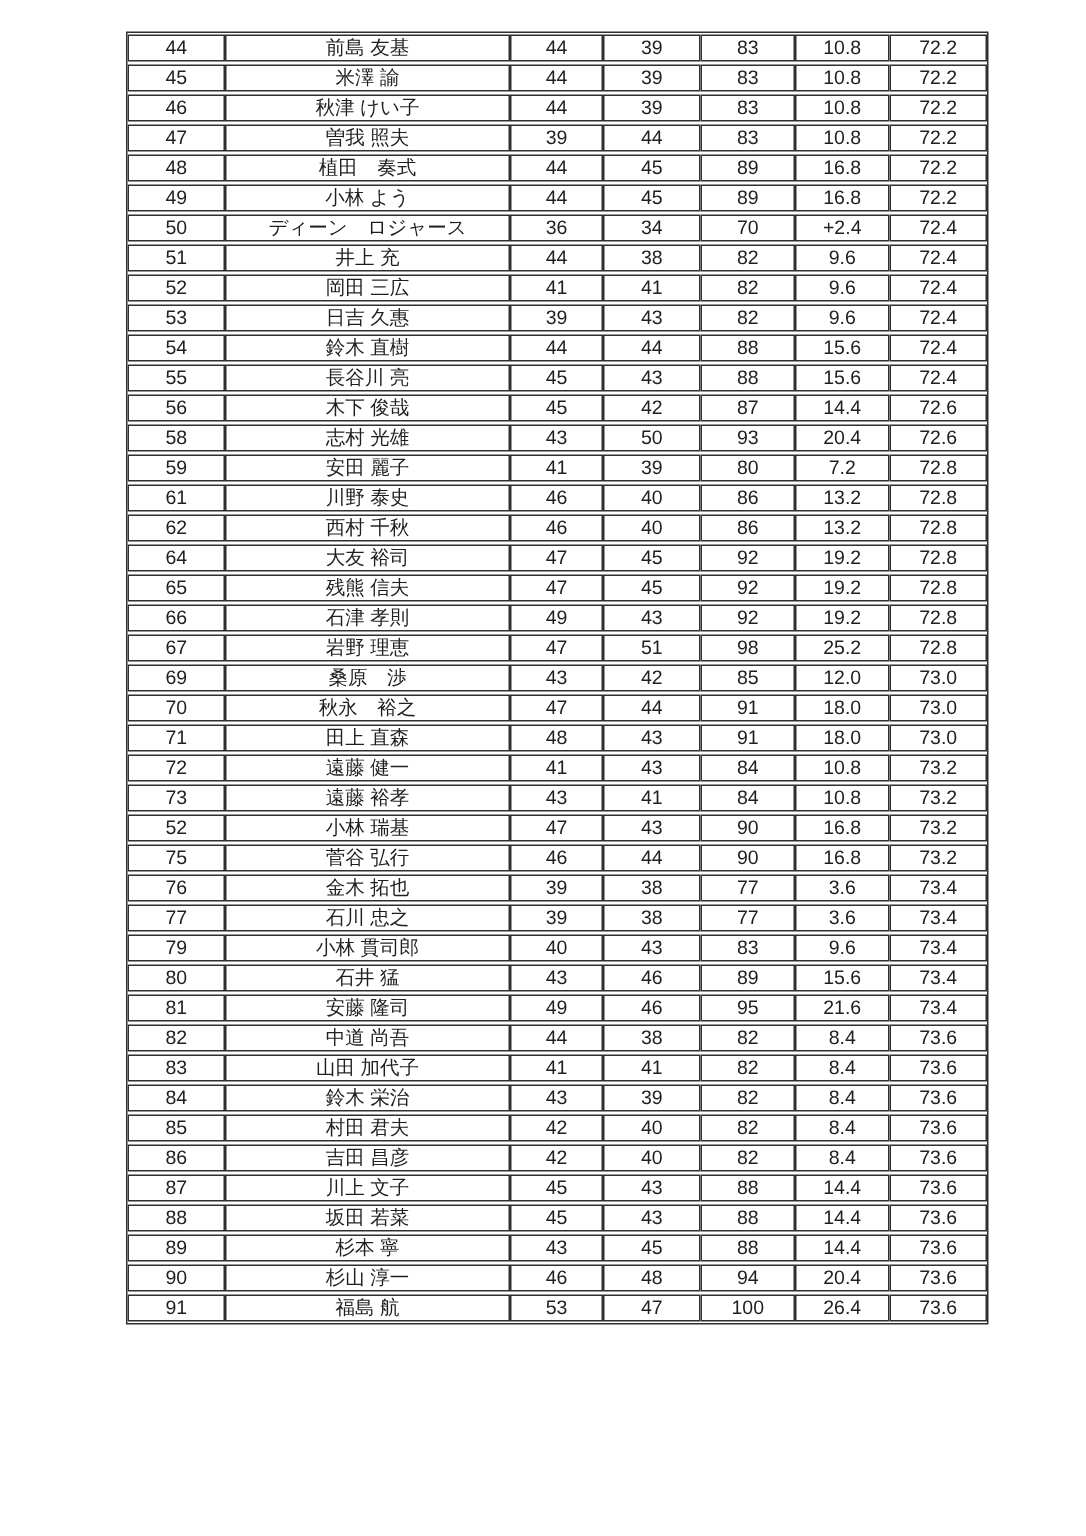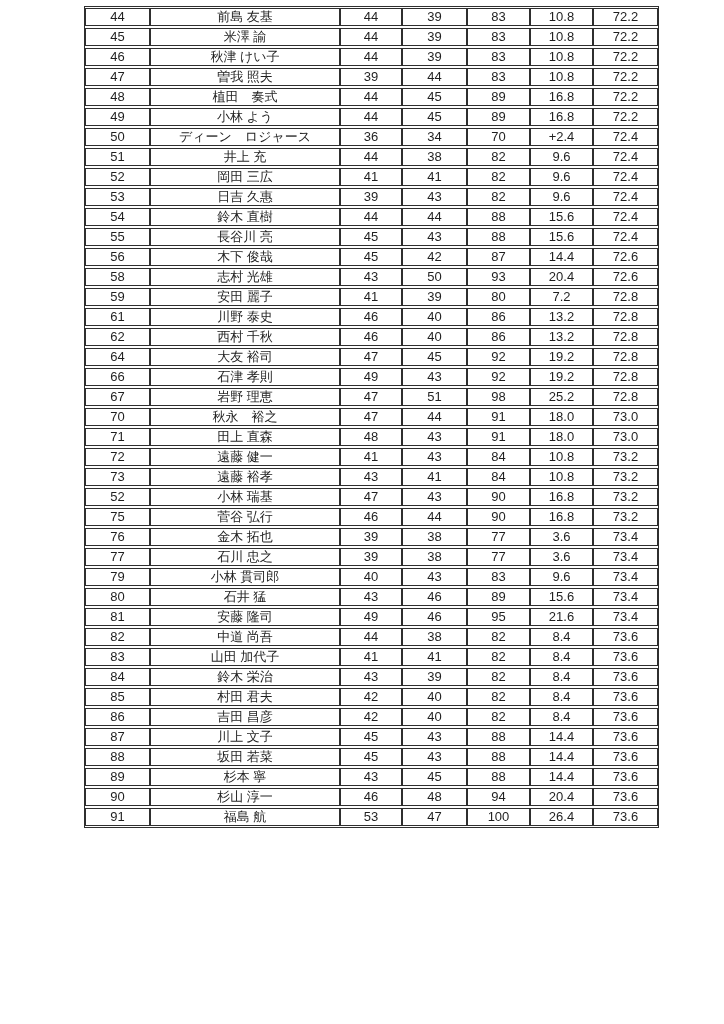--- a/index.html
+++ b/index.html
@@ -16,21 +16,21 @@
     overflow: hidden;
   }
   .page {
     position: absolute;
     inset: 0;
     background: #ffffff;
   }
   .table-wrap {
     position: absolute;
     left: 84px;
-    top: 6px;
+    top: 21px;
     border: 1px solid #2f2f2f;
     background: #ffffff;
   }
   table.results {
     border-collapse: separate;
     border-spacing: 0 2px;
     table-layout: fixed;
     width: 573px;
     margin: -1px 0;
   }
@@ -247,20 +247,29 @@
   <tr>
     <td>64</td>
     <td>大友 裕司</td>
     <td>47</td>
     <td>45</td>
     <td>92</td>
     <td>19.2</td>
     <td>72.8</td>
   </tr>
 
+  <tr>
+    <td>65</td>
+    <td>残熊 信夫</td>
+    <td>47</td>
+    <td>45</td>
+    <td>92</td>
+    <td>19.2</td>
+    <td>72.8</td>
+  </tr>
 
   <tr>
     <td>66</td>
     <td>石津 孝則</td>
     <td>49</td>
     <td>43</td>
     <td>92</td>
     <td>19.2</td>
     <td>72.8</td>
   </tr>
@@ -269,20 +278,29 @@
     <td>67</td>
     <td>岩野 理恵</td>
     <td>47</td>
     <td>51</td>
     <td>98</td>
     <td>25.2</td>
     <td>72.8</td>
   </tr>
 
 
+  <tr>
+    <td>69</td>
+    <td>桑原　渉</td>
+    <td>43</td>
+    <td>42</td>
+    <td>85</td>
+    <td>12.0</td>
+    <td>73.0</td>
+  </tr>
 
   <tr>
     <td>70</td>
     <td>秋永　裕之</td>
     <td>47</td>
     <td>44</td>
     <td>91</td>
     <td>18.0</td>
     <td>73.0</td>
   </tr>

